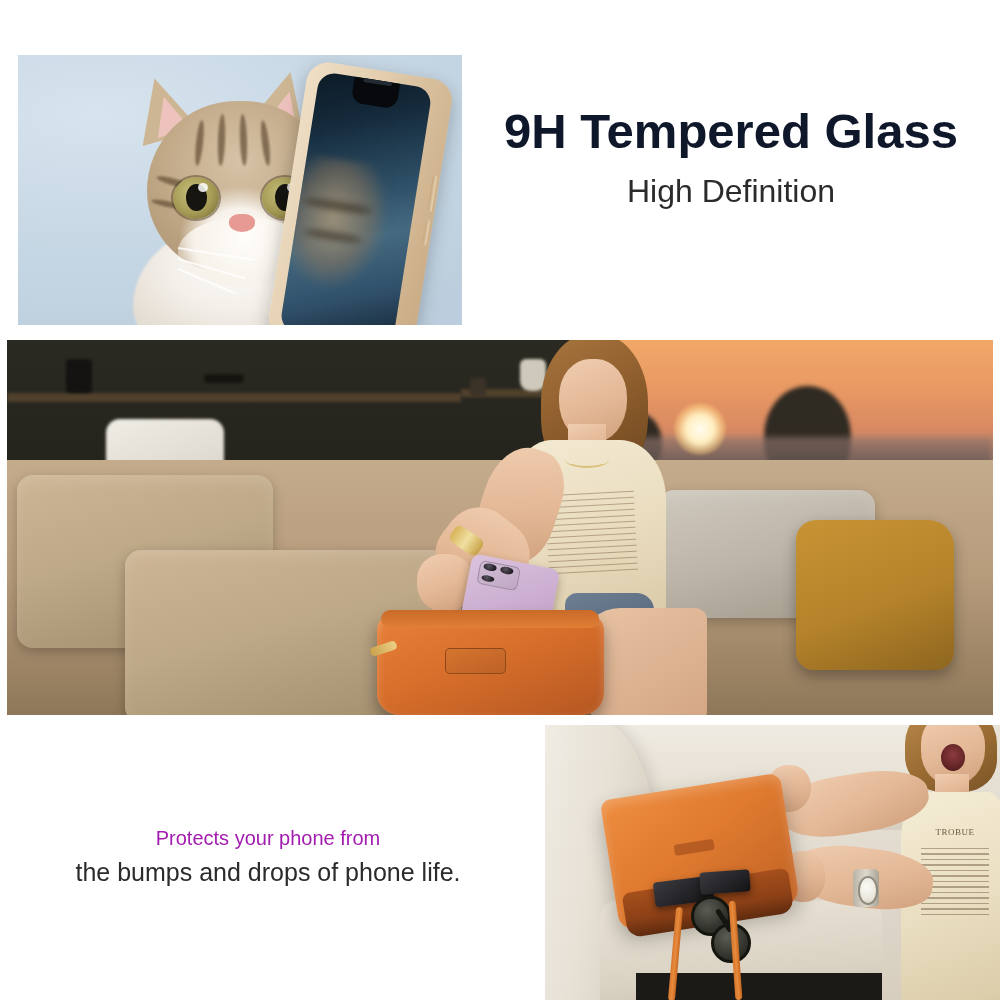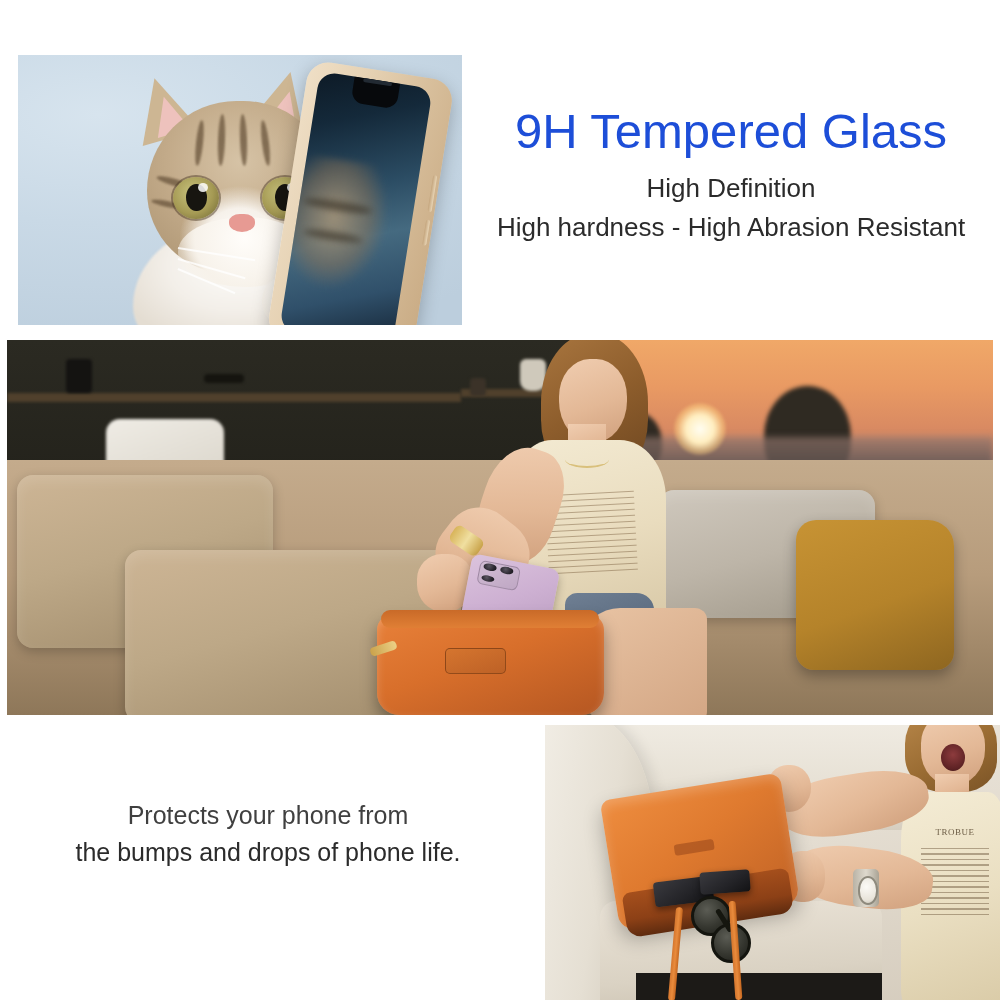--- a/index.html
+++ b/index.html
@@ -666,25 +666,26 @@
   .text-block { position: absolute; }
   #text-tempered {
     left: 472px;
     top: 106px;
     width: 518px;
     text-align: center;
   }
   #text-tempered .headline {
     font-size: 49px;
     line-height: 1.04;
-    color: #1d4ed8;
+    color: #0f172a;
     white-space: nowrap;
+    font-weight: bold;
   }
   #text-tempered .sub1 {
-    font-size: 26px;
+    font-size: 32px;
     color: #2b2b2b;
     margin-top: 16px;
   }
   #text-tempered .sub2 {
     font-size: 26px;
     color: #2b2b2b;
     margin-top: 8px;
     white-space: nowrap;
   }
 
@@ -694,23 +695,23 @@
     width: 500px;
     text-align: center;
   }
   #text-protection .headline {
     font-size: 47px;
     line-height: 1.04;
     color: #111111;
     white-space: nowrap;
   }
   #text-protection .sub1 {
-    font-size: 25px;
-    color: #404040;
-    margin-top: 6px;
+    font-size: 20px;
+    color: #a21caf;
+    margin-top: 32px;
   }
   #text-protection .sub2 {
     font-size: 25px;
     color: #2b2b2b;
     margin-top: 8px;
   }
 </style>
 </head>
 <body>
 
@@ -770,21 +771,20 @@
         <div class="notch-spk"></div>
         <div class="side-btn" style="top:34%;height:13%"></div>
         <div class="side-btn" style="top:50%;height:9%"></div>
       </div>
     </div>
   </div>
 
   <div class="text-block" id="text-tempered">
     <div class="headline">9H Tempered Glass</div>
     <div class="sub1">High Definition</div>
-    <div class="sub2">High hardness - High Abrasion Resistant</div>
   </div>
 
   <div class="panel" id="panel-room">
     <div class="ph">
       <div class="room-dark"></div>
 
       <div class="shelf" style="left:0;top:14%;width:46%;height:9px"></div>
       <div class="shelf" style="left:46%;top:13%;width:18%;height:8px"></div>
       <div class="shelf-obj" style="left:6%;top:5%;width:26px;height:34px;background:#141311"></div>
       <div class="shelf-obj" style="left:20%;top:9%;width:40px;height:9px;background:#15140f"></div>

